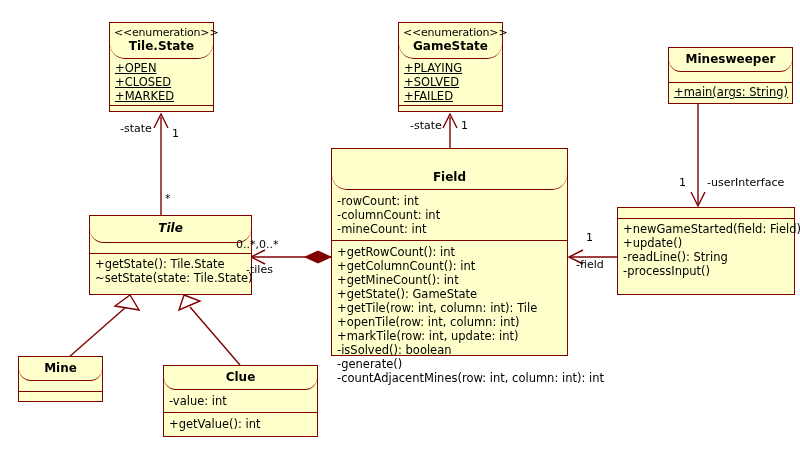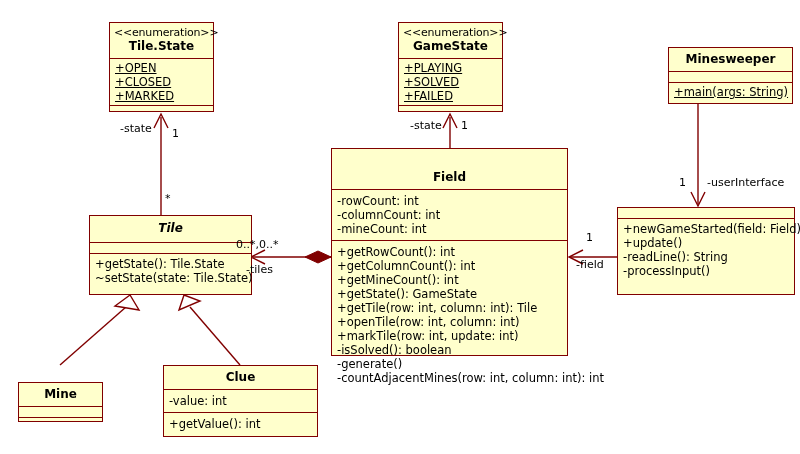--- a/index.html
+++ b/index.html
@@ -41,20 +41,21 @@
   .compartment.last {
     border-bottom: none;
   }
   .compartment.empty {
     padding: 0;
     height: 11px;
   }
   .title-comp {
     text-align: center;
     padding: 3px 4px 4px 4px;
+    border-radius: 15px;
   }
   .stereotype {
     font-size: 11px;
     line-height: 13px;
     letter-spacing: -0.2px;
   }
   .cname {
     font-size: 12px;
     font-weight: bold;
     line-height: 15px;
@@ -210,21 +211,21 @@
     <div class="compartment title-comp" style="padding-top:5px; padding-bottom:6px;">
       <div class="cname abstract">Tile</div>
     </div>
     <div class="compartment empty"></div>
     <div class="compartment last" style="padding-top:3px;">
       <div class="member">+getState(): Tile.State</div>
       <div class="member">~setState(state: Tile.State)</div>
     </div>
   </div>
 
-  <div class="umlbox" style="left:18px; top:382px; width:85px; height:40px;">
+  <div class="umlbox" style="left:18px; top:356px; width:85px; height:46px;">
     <div class="compartment title-comp" style="padding-top:4px; padding-bottom:4px;">
       <div class="cname">Mine</div>
     </div>
     <div class="compartment empty"></div>
     <div class="compartment last empty"></div>
   </div>
 
   <div class="umlbox" style="left:163px; top:365px; width:155px; height:72px;">
     <div class="compartment title-comp" style="padding-top:4px; padding-bottom:4px;text-align:center;">
       <div class="cname">Clue</div>

